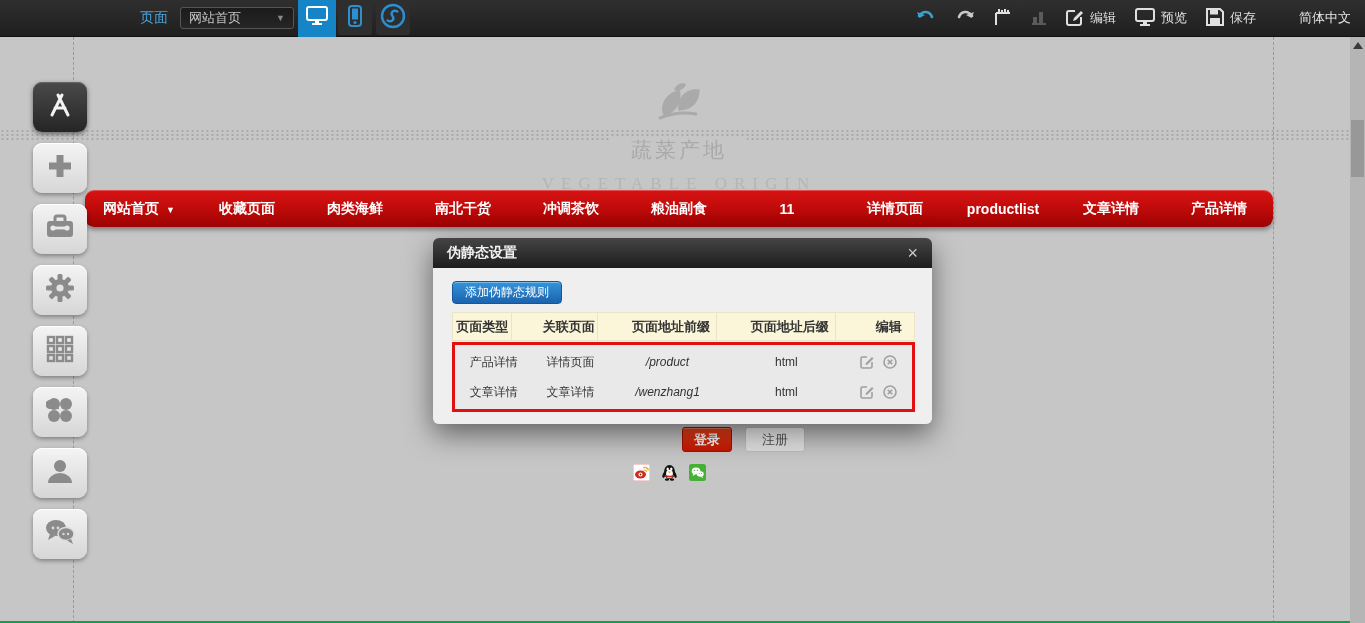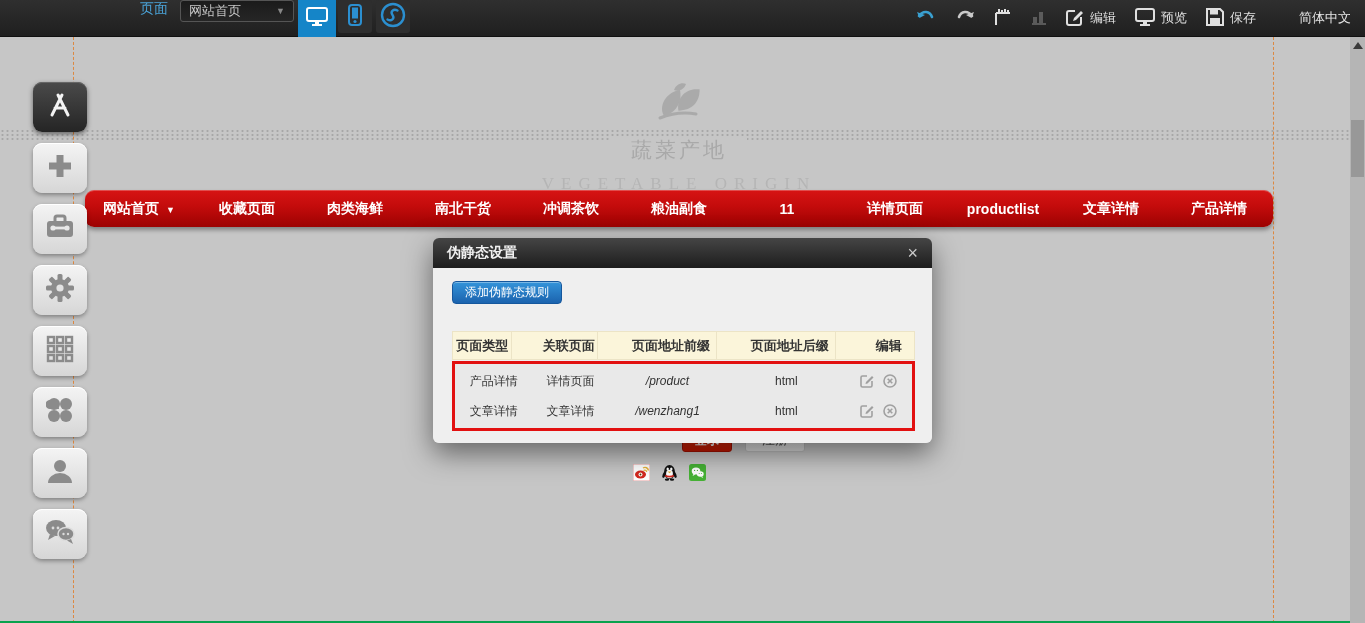--- a/index.html
+++ b/index.html
@@ -4,21 +4,21 @@
 <style>
   * { margin:0; padding:0; box-sizing:border-box; }
   html,body { width:1365px; height:623px; overflow:hidden; }
   body { font-family:"Liberation Sans","DejaVu Sans",sans-serif; background:#c4c4c4; position:relative; }
   #stage { position:absolute; inset:0; width:1365px; height:623px; background:#c6c6c6; overflow:hidden; }
 
   
   .toolbar { position:absolute; left:0; top:0; width:1365px; height:37px;
     background:linear-gradient(#2f2f2f,#1f1f1f); border-bottom:1px solid #101010; z-index:30;
     display:flex; align-items:center; }
-  .tb-left { display:flex; height:100%; }
+  .tb-left { display:flex; align-items:center; height:100%; }
   .page-label { color:#4aa3d8; font-size:14px; margin-left:140px; margin-right:12px; }
   .page-select { width:114px; height:22px; background:linear-gradient(#1b1b1b,#262626);
     border:1px solid #555; border-radius:3px; color:#c8c8c8; font-size:13px;
     display:flex; align-items:center; justify-content:space-between; padding:0 8px; cursor:pointer; }
   .page-select .caret { color:#888; font-size:9px; }
   .tb-devbtn { height:37px; width:38px; display:flex; align-items:center; justify-content:center; margin-left:4px; cursor:pointer; }
   .tb-devbtn.active { background:#1585c8; }
   .tb-devbtn.sq { height:33px; width:34px; margin:0 2px; background:#2e2e2e; border-radius:3px; }
   .tb-right { display:flex; align-items:center; gap:19px; margin-left:auto; margin-right:14px; height:100%; }
   .tb-iconbtn { display:flex; align-items:center; gap:6px; color:#dedede; font-size:13px; cursor:pointer; }
@@ -70,21 +70,21 @@
   
   .modal { position:absolute; left:433px; top:238px; width:499px; z-index:40;
     border-radius:6px; box-shadow:0 10px 28px rgba(0,0,0,.5); }
   .modal-head { height:30px; background:linear-gradient(#454545,#1d1d1d); border-radius:6px 6px 0 0;
     display:flex; align-items:center; padding:0 14px; }
   .modal-title { color:#f0f0f0; font-size:14px; font-weight:bold; }
   .modal-close { margin-left:auto; color:#c9c9c9; font-size:18px; line-height:1; cursor:pointer; }
   .modal-body { background:#efefef; border-radius:0 0 6px 6px; padding:13px 17px 12px 19px; }
   .btn-addrule { display:inline-flex; align-items:center; height:23px; padding:0 12px;
     background:linear-gradient(#3494da,#1b63ae); border:1px solid #15579d; border-radius:4px;
-    color:#fff; font-size:12px; cursor:pointer; box-shadow:inset 0 1px 0 rgba(255,255,255,.35); margin-bottom:27px; }
+    color:#fff; font-size:12px; cursor:pointer; box-shadow:inset 0 1px 0 rgba(255,255,255,.35); margin-bottom:8px; }
   .ps-table { width:100%; font-size:12px; color:#333; }
   .ps-thead { display:flex; background:#fbf5da; border:1px solid #ece4c6; height:29px;gap:28px; }
   .ps-th { display:flex; align-items:center; justify-content:center; font-weight:bold; font-size:13px; border-right:1px solid #ece4c6; }
   .ps-th:last-child { border-right:none; }
   .c1{width:17%;} .c2{width:16.5%;} .c3{width:26%;} .c4{width:26%;} .c5{width:14.5%;}
   .ps-rows { border:3px solid #e21010; background:#e9e9e9; margin-top:1px; padding:2px 0; }
   .ps-row { display:flex; height:30px; }
   .ps-td { display:flex; align-items:center; justify-content:center; font-size:12px; }
   .ps-td.path { font-style:italic; }
   .row-icons { display:flex; gap:9px; align-items:center; }

